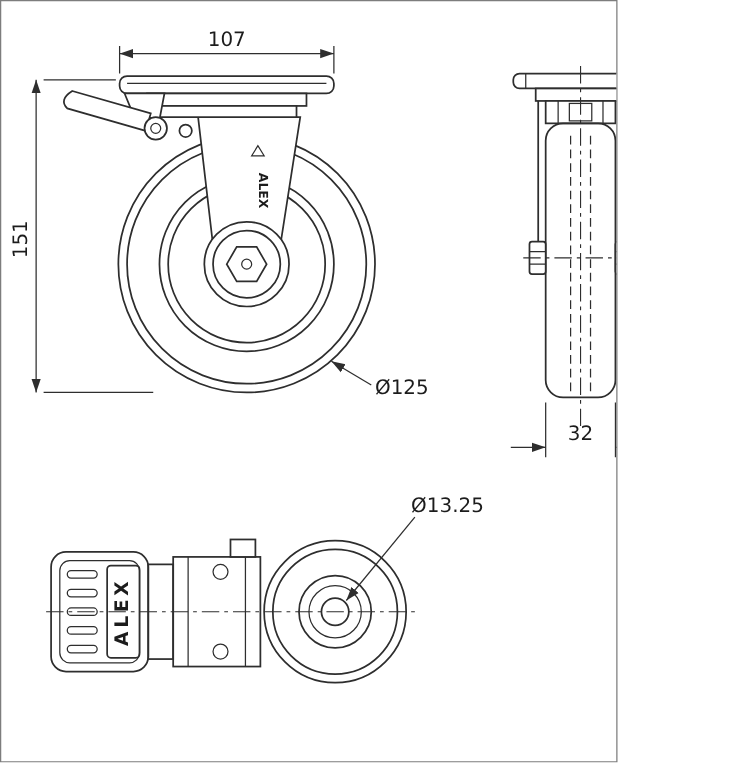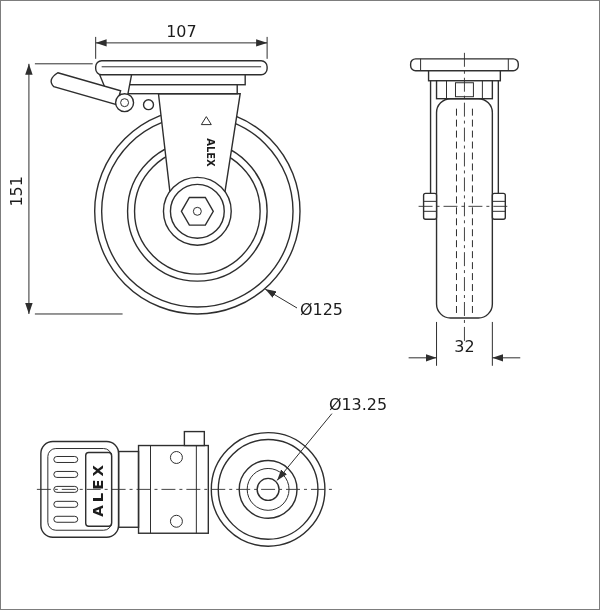--- a/index.html
+++ b/index.html
@@ -1,17 +1,17 @@
 <!DOCTYPE html>
 <html><head>
 <meta charset="utf-8">
 <style>
   html, body { margin: 0; padding: 0; background: #ffffff; }
   .sheet {
-    width: 600px;
+    width: 494px;
     height: 610px;
     box-sizing: border-box;
     border: 1px solid #7d7d7d;
     background: #ffffff;
     overflow: hidden;
   }
   svg { display: block; }
   
   .ol  { fill: none; stroke: #2e2e2e; stroke-width: 1.4; }
   .olw { fill: #ffffff; stroke: #2e2e2e; stroke-width: 1.4; }

